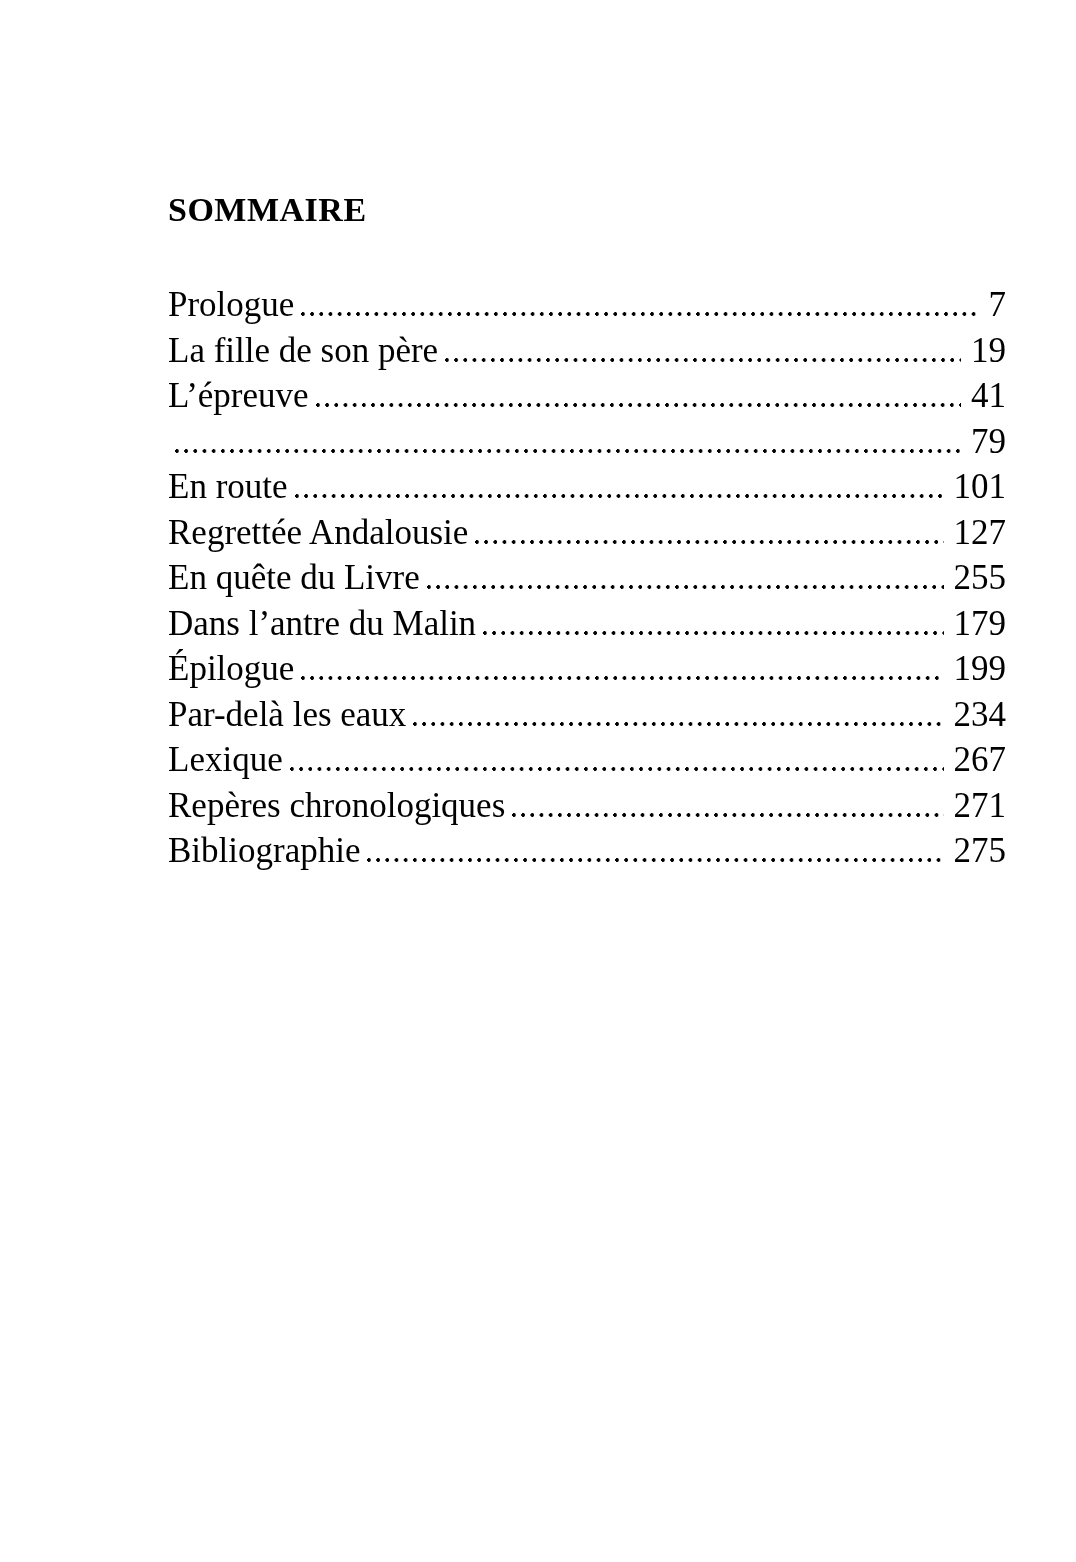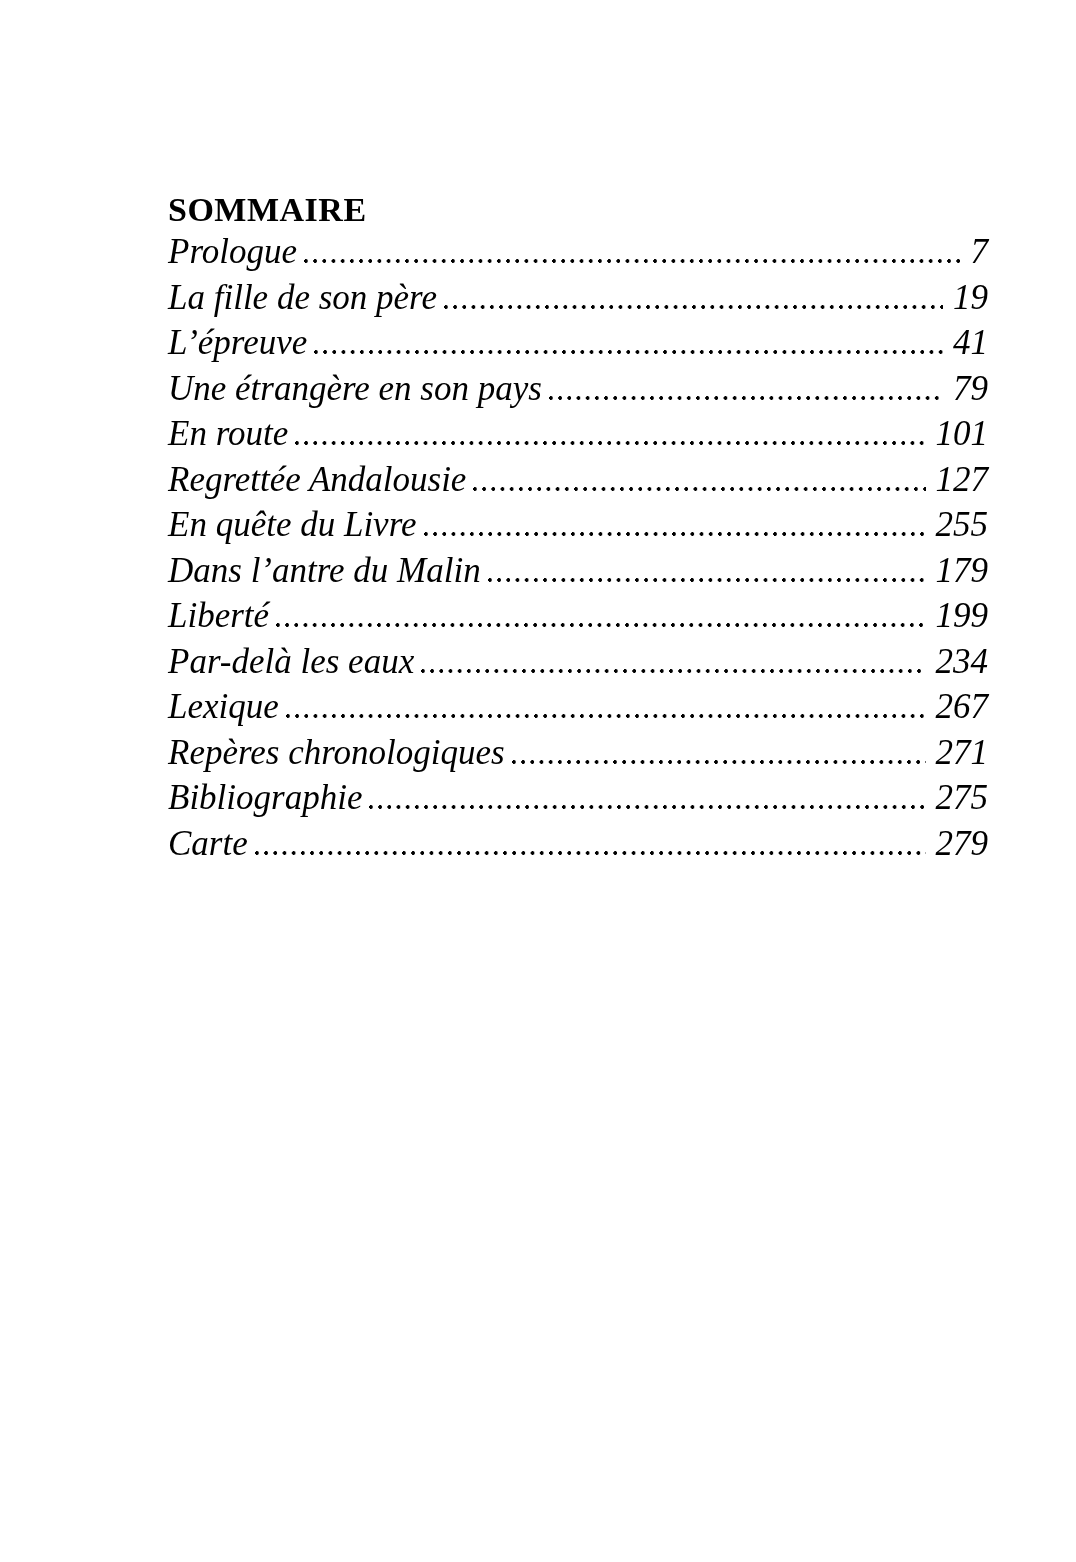--- a/index.html
+++ b/index.html
@@ -9,33 +9,33 @@
   body {
     width: 1076px;
     height: 1562px;
     background: #ffffff;
     overflow: hidden;
   }
   .page {
     box-sizing: border-box;
     width: 1076px;
     height: 1562px;
-    padding: 190px 88px 0 168px;
+    padding: 190px 70px 0 168px;
     color: #000000;
     font-family: "Liberation Serif", "DejaVu Serif", serif;
   }
   .title {
     margin: 0;
     font-size: 34px;
     line-height: 39px;
     font-weight: bold;
     letter-spacing: 0.5px;
   }
   .entries {
-    font-style: italic;
+    margin-top: 53px;
   }
   .entry {
     display: flex;
     align-items: baseline;
     height: 45.5px;
     font-size: 35px;
     line-height: 45.5px;
   }
   .label {
     white-space: nowrap;
@@ -75,21 +75,20 @@
       </div>
 
       <div class="entry">
         <span class="label">L’épreuve</span>
         <span class="leader"></span>
         <span class="pagenum">41</span>
       </div>
 
 
       <div class="entry">
-        <span class="label">Une étrangère en son pays</span>
         <span class="leader"></span>
         <span class="pagenum">79</span>
       </div>
 
       <div class="entry">
         <span class="label">En route</span>
         <span class="leader"></span>
         <span class="pagenum">101</span>
       </div>
 
@@ -105,21 +104,21 @@
         <span class="pagenum">255</span>
       </div>
 
       <div class="entry">
         <span class="label">Dans l’antre du Malin</span>
         <span class="leader"></span>
         <span class="pagenum">179</span>
       </div>
 
       <div class="entry">
-        <span class="label">Liberté</span>
+        <span class="label">Épilogue</span>
         <span class="leader"></span>
         <span class="pagenum">199</span>
       </div>
 
 
       <div class="entry">
         <span class="label">Par-delà les eaux</span>
         <span class="leader"></span>
         <span class="pagenum">234</span>
       </div>
@@ -136,19 +135,14 @@
         <span class="leader"></span>
         <span class="pagenum">271</span>
       </div>
 
       <div class="entry">
         <span class="label">Bibliographie</span>
         <span class="leader"></span>
         <span class="pagenum">275</span>
       </div>
 
-      <div class="entry">
-        <span class="label">Carte</span>
-        <span class="leader"></span>
-        <span class="pagenum">279</span>
-      </div>
     </div>
 </div>
 
 </body></html>

